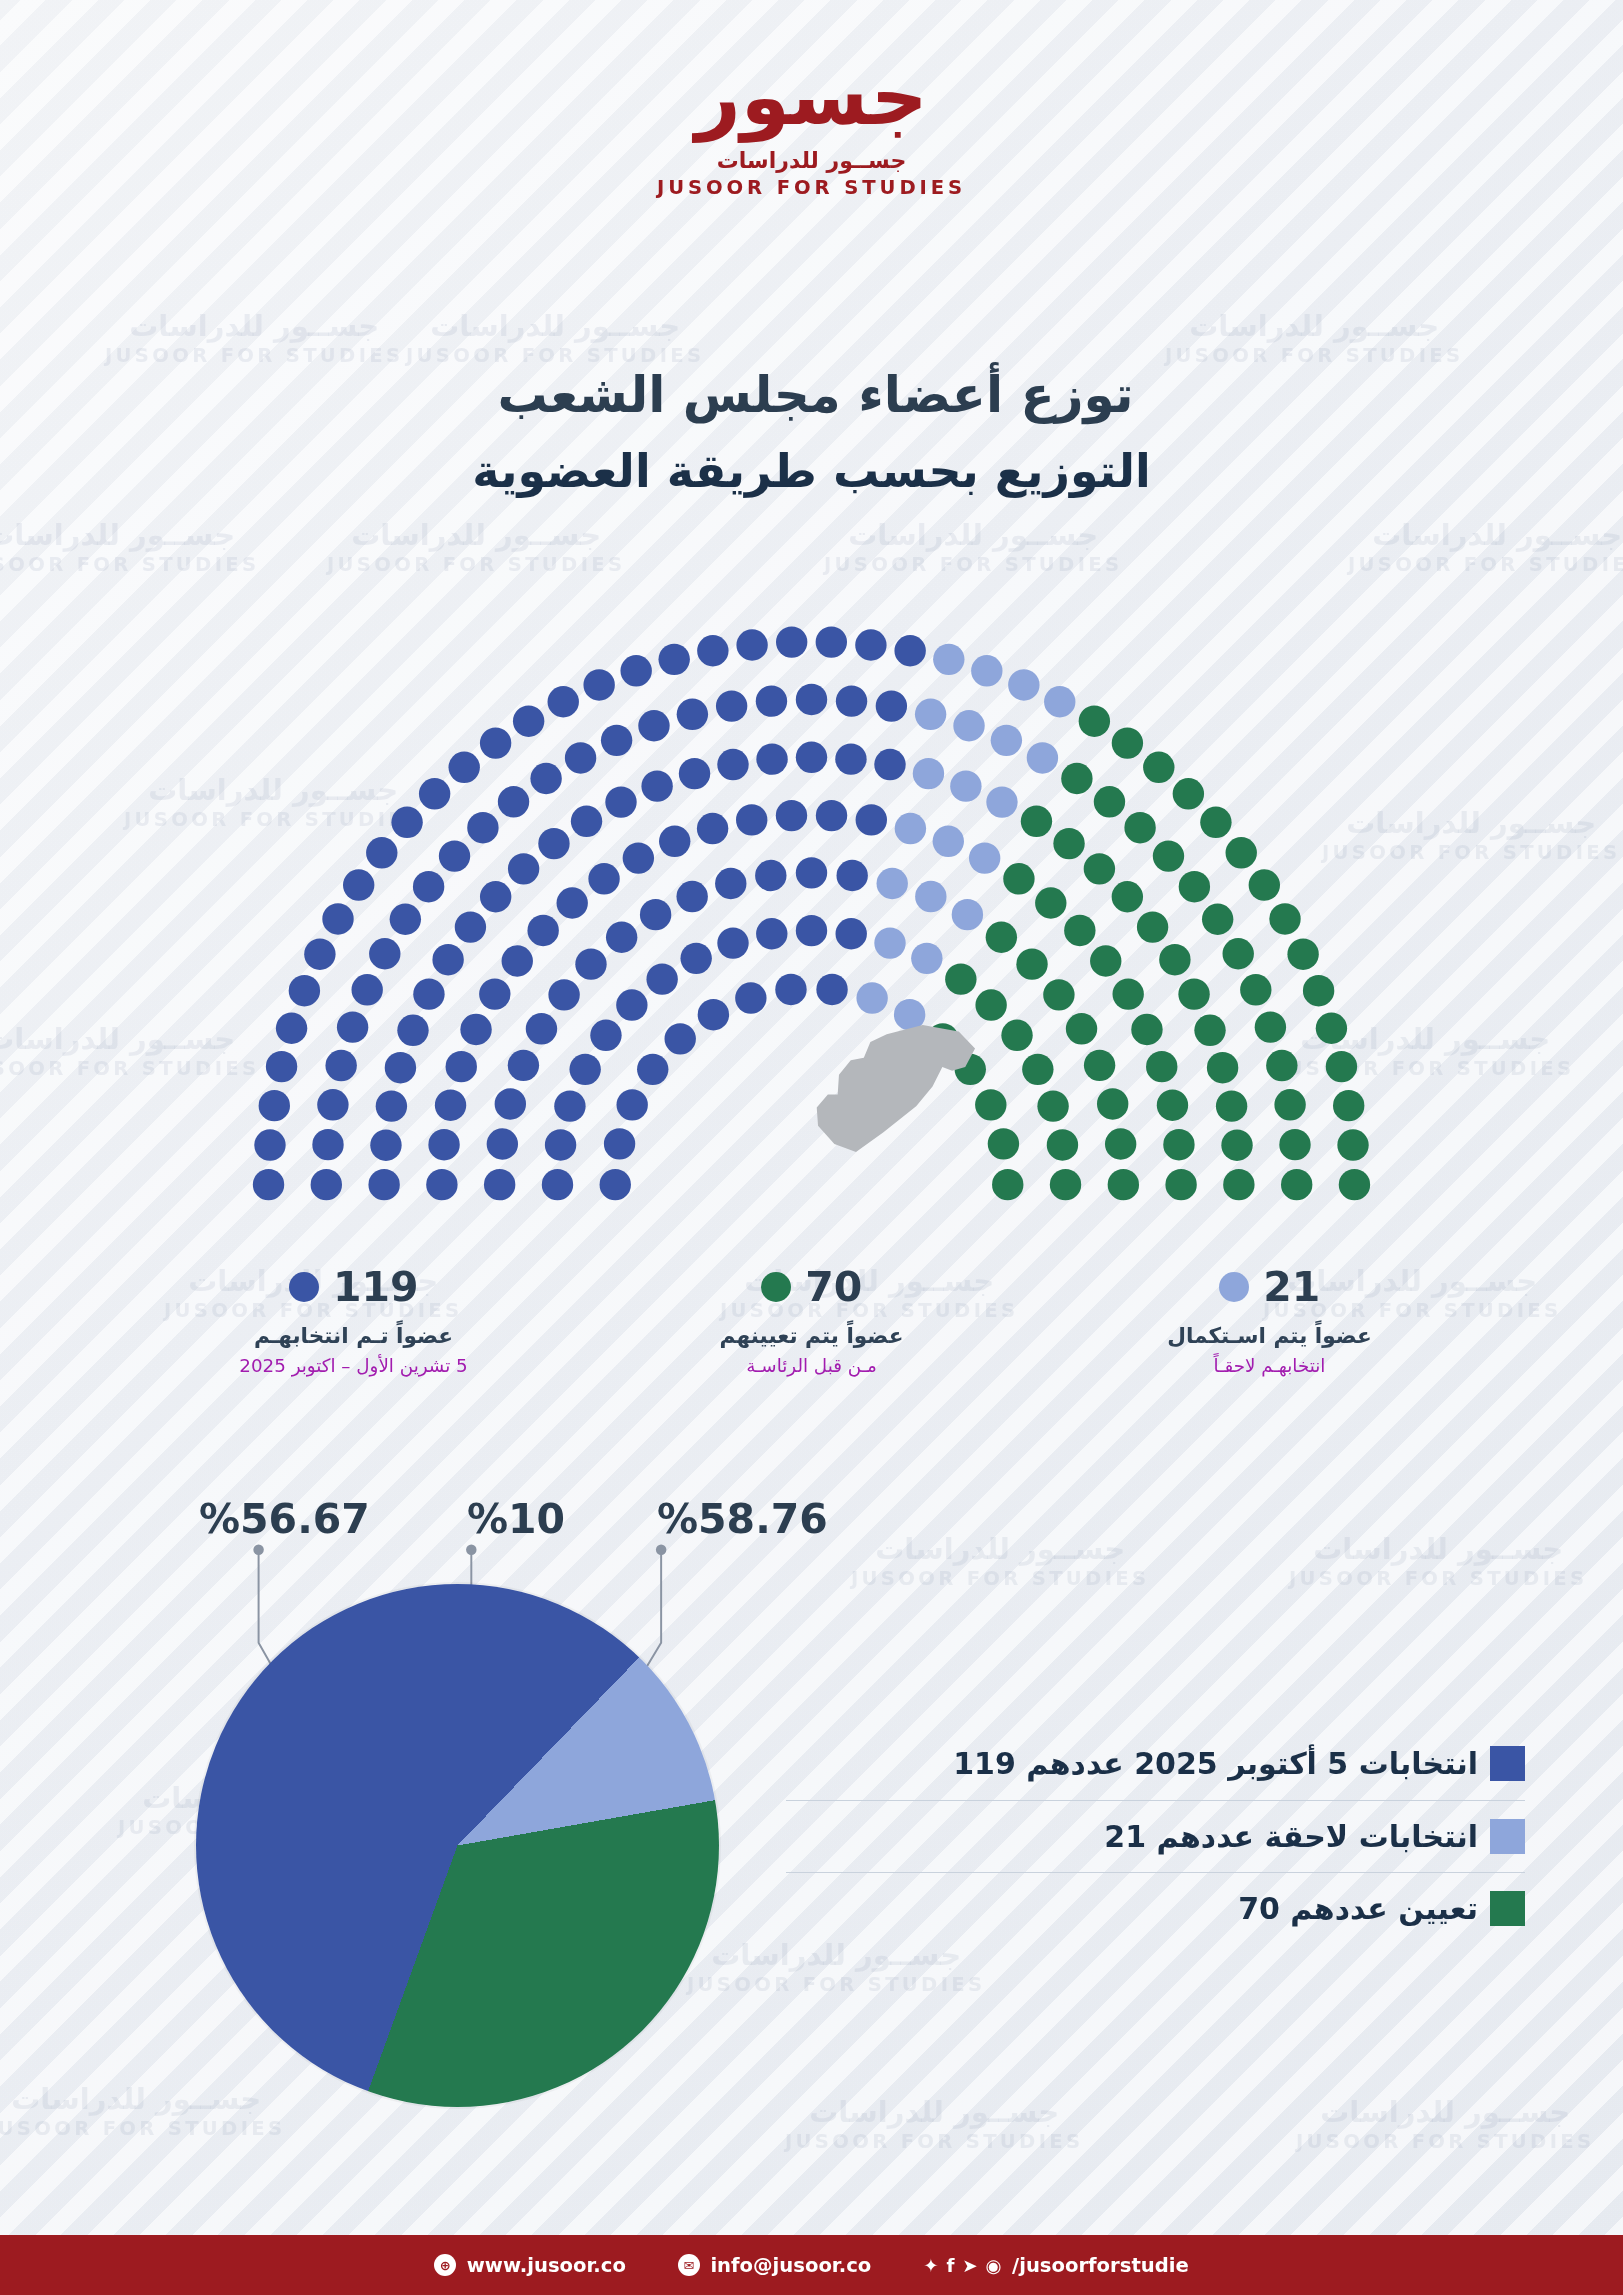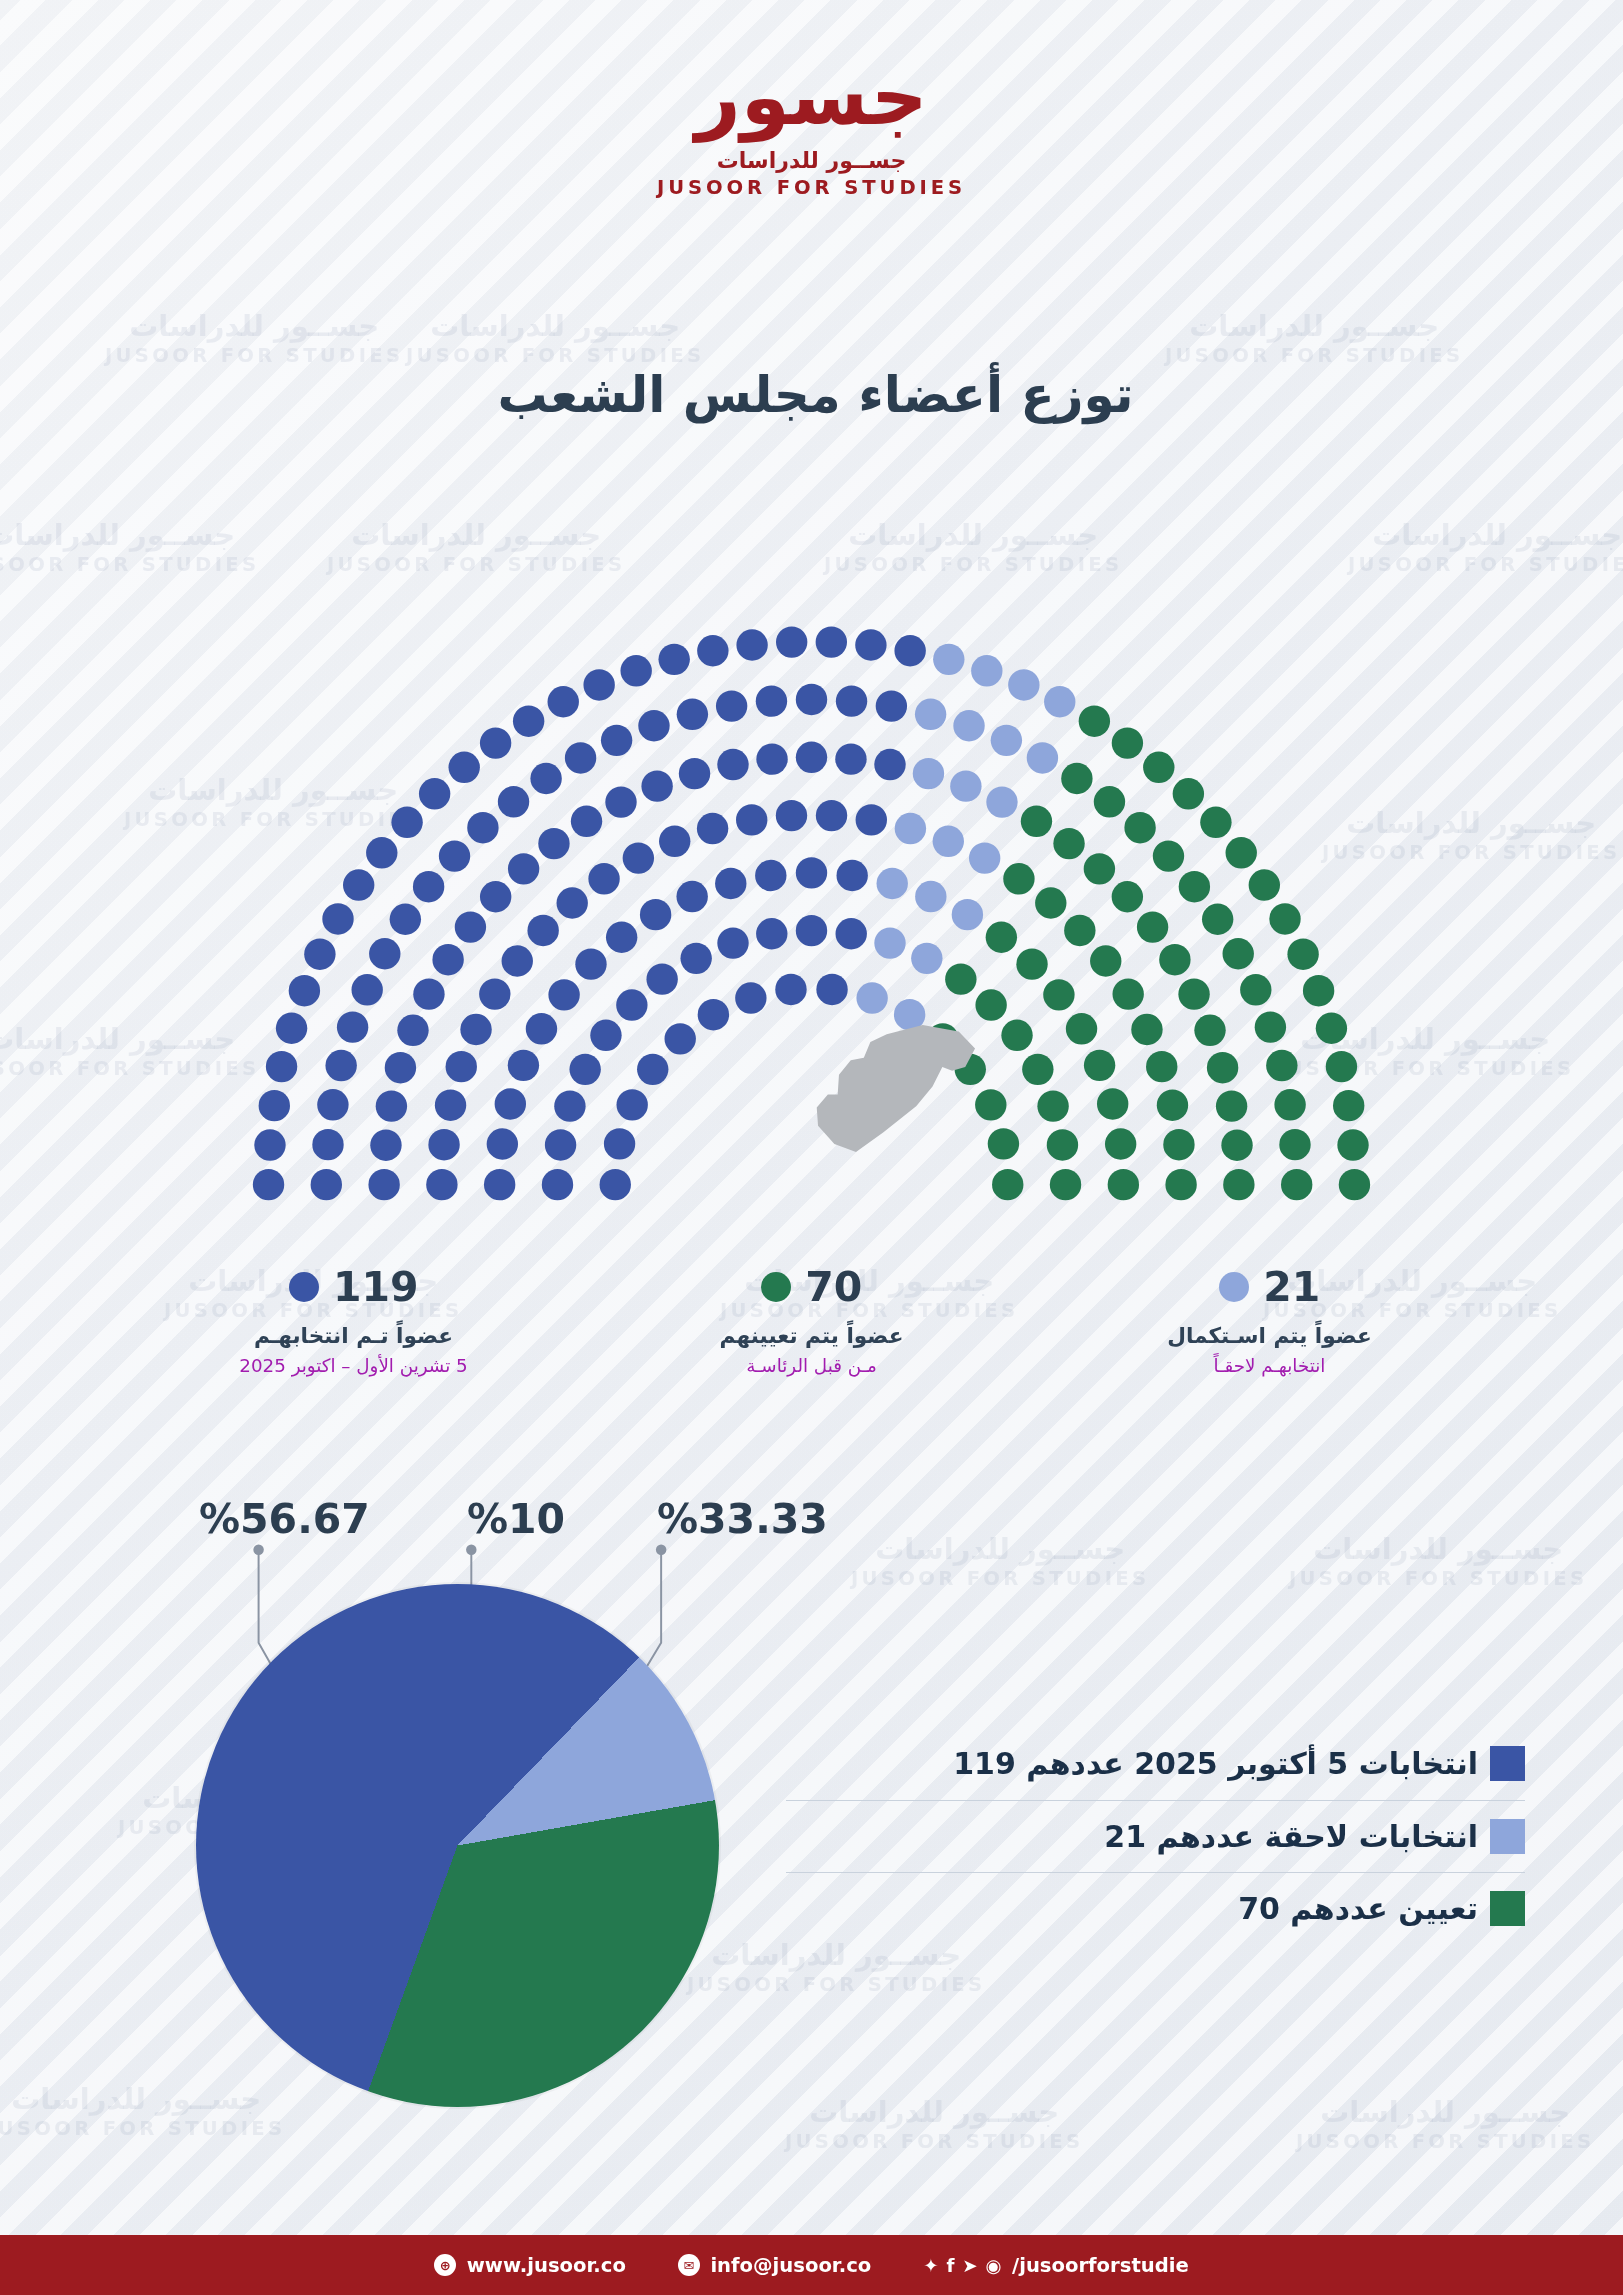--- a/index.html
+++ b/index.html
@@ -274,20 +274,21 @@
 </div>
 
 <div class="logo-block">
   <div class="logo-mark">جسور</div>
   <div class="logo-ar">جســور للدراسات</div>
   <div class="logo-en">JUSOOR FOR STUDIES</div>
 </div>
 
 <div class="titles">
   <div class="title-1">توزع أعضاء مجلس الشعب</div>
+  <div class="title-2">التوزيع بحسب طريقة العضوية</div>
 </div>
 
 <div class="arc-wrap">
   <svg class="arc-svg" id="arc-svg" width="1243" height="628" viewBox="0 0 1900 960">
     <g id="arc-seats">
         <circle cx="650.0" cy="880.0" r="24" fill="#3a55a5"></circle>
         <circle cx="561.7" cy="880.0" r="24" fill="#3a55a5"></circle>
         <circle cx="473.3" cy="880.0" r="24" fill="#3a55a5"></circle>
         <circle cx="385.0" cy="880.0" r="24" fill="#3a55a5"></circle>
         <circle cx="296.7" cy="880.0" r="24" fill="#3a55a5"></circle>
@@ -529,21 +530,21 @@
     </div>
     <div class="legend-desc">عضواً تـم انتخابهـم</div>
     <div class="legend-sub">5 تشرين الأول – اكتوبر 2025</div>
   </div>
 </div>
 
 <div class="pie-section">
 
   <div class="pct-label pct-1">%56.67</div>
   <div class="pct-label pct-2">%10</div>
-  <div class="pct-label pct-3">%33.33</div>
+  <div class="pct-label pct-3">%58.76</div>
 
   <svg width="851" height="720" style="position:absolute; left:0; top:0; pointer-events:none;" viewBox="0 0 1300 1100">
     <polyline points="395,110 395,250 480,400" fill="none" stroke="#8a94a3" stroke-width="3"></polyline>
     <circle cx="395" cy="108" r="8" fill="#8a94a3"></circle>
     <polyline points="720,110 720,250 690,380" fill="none" stroke="#8a94a3" stroke-width="3"></polyline>
     <circle cx="720" cy="108" r="8" fill="#8a94a3"></circle>
     <polyline points="1010,110 1010,250 920,400" fill="none" stroke="#8a94a3" stroke-width="3"></polyline>
     <circle cx="1010" cy="108" r="8" fill="#8a94a3"></circle>
   </svg>
 

